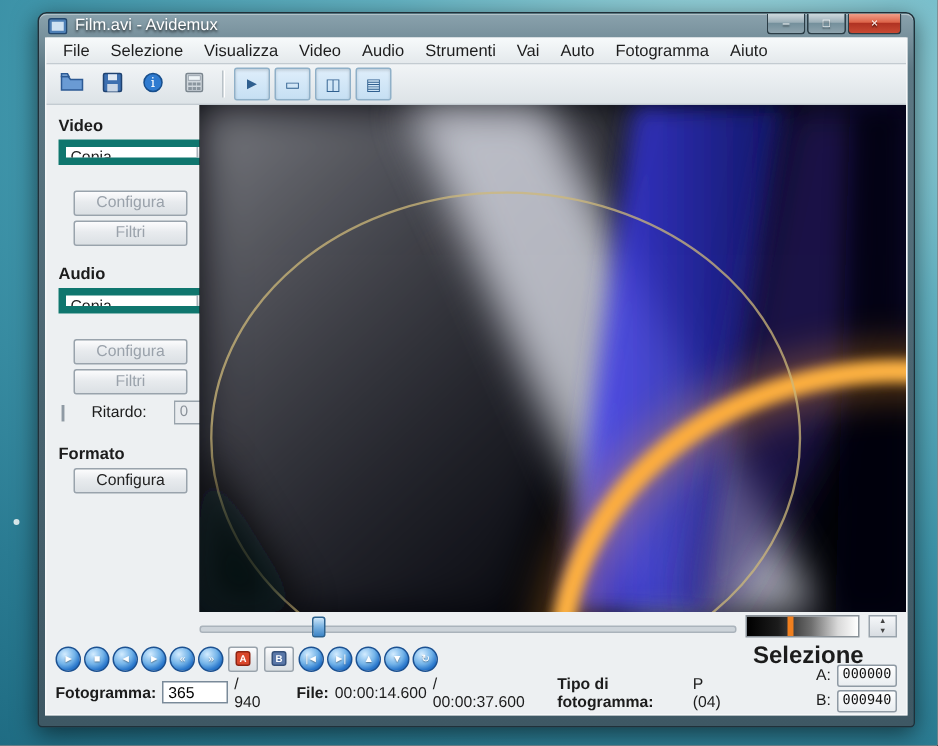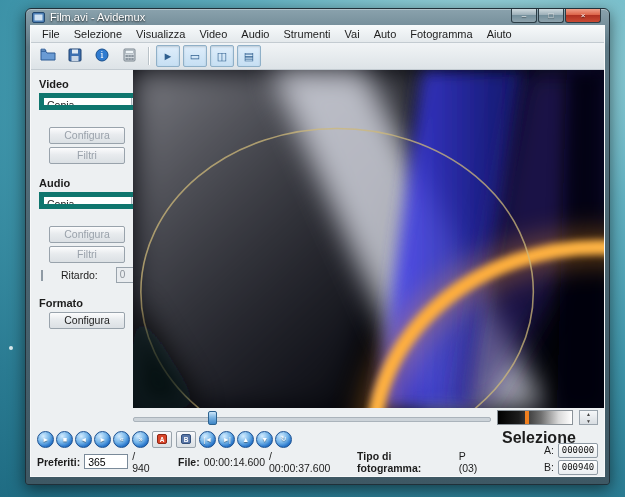--- a/index.html
+++ b/index.html
@@ -314,30 +314,30 @@
               <span class="chip b">B</span>
             </button>
             <button class="rbtn">|◄</button>
             <button class="rbtn">►|</button>
             <button class="rbtn">▲</button>
             <button class="rbtn">▼</button>
             <button class="rbtn">↻</button>
           </div>
 
           <div class="statusbar">
-            <span class="bold">Preferiti:</span>
+            <span class="bold">Fotogramma:</span>
             <input class="frame-input" value="365" style="">
             <span>/ 940</span>
             <span class="sp16"></span>
             <span class="bold">File:</span>
             <span>00:00:14.600</span>
             <span>/ 00:00:37.600</span>
             <span class="sp16"></span>
             <span class="bold">Tipo di fotogramma:</span>
-            <span>P (03)</span>
+            <span>P (04)</span>
           </div>
         </div>
 
         <div class="selezione">
           <div class="sel-title">Selezione</div>
           <div class="sel-row">
             <span class="sel-label">A:</span>
             <span class="sel-field">000000</span>
           </div>
           <div class="sel-row">

